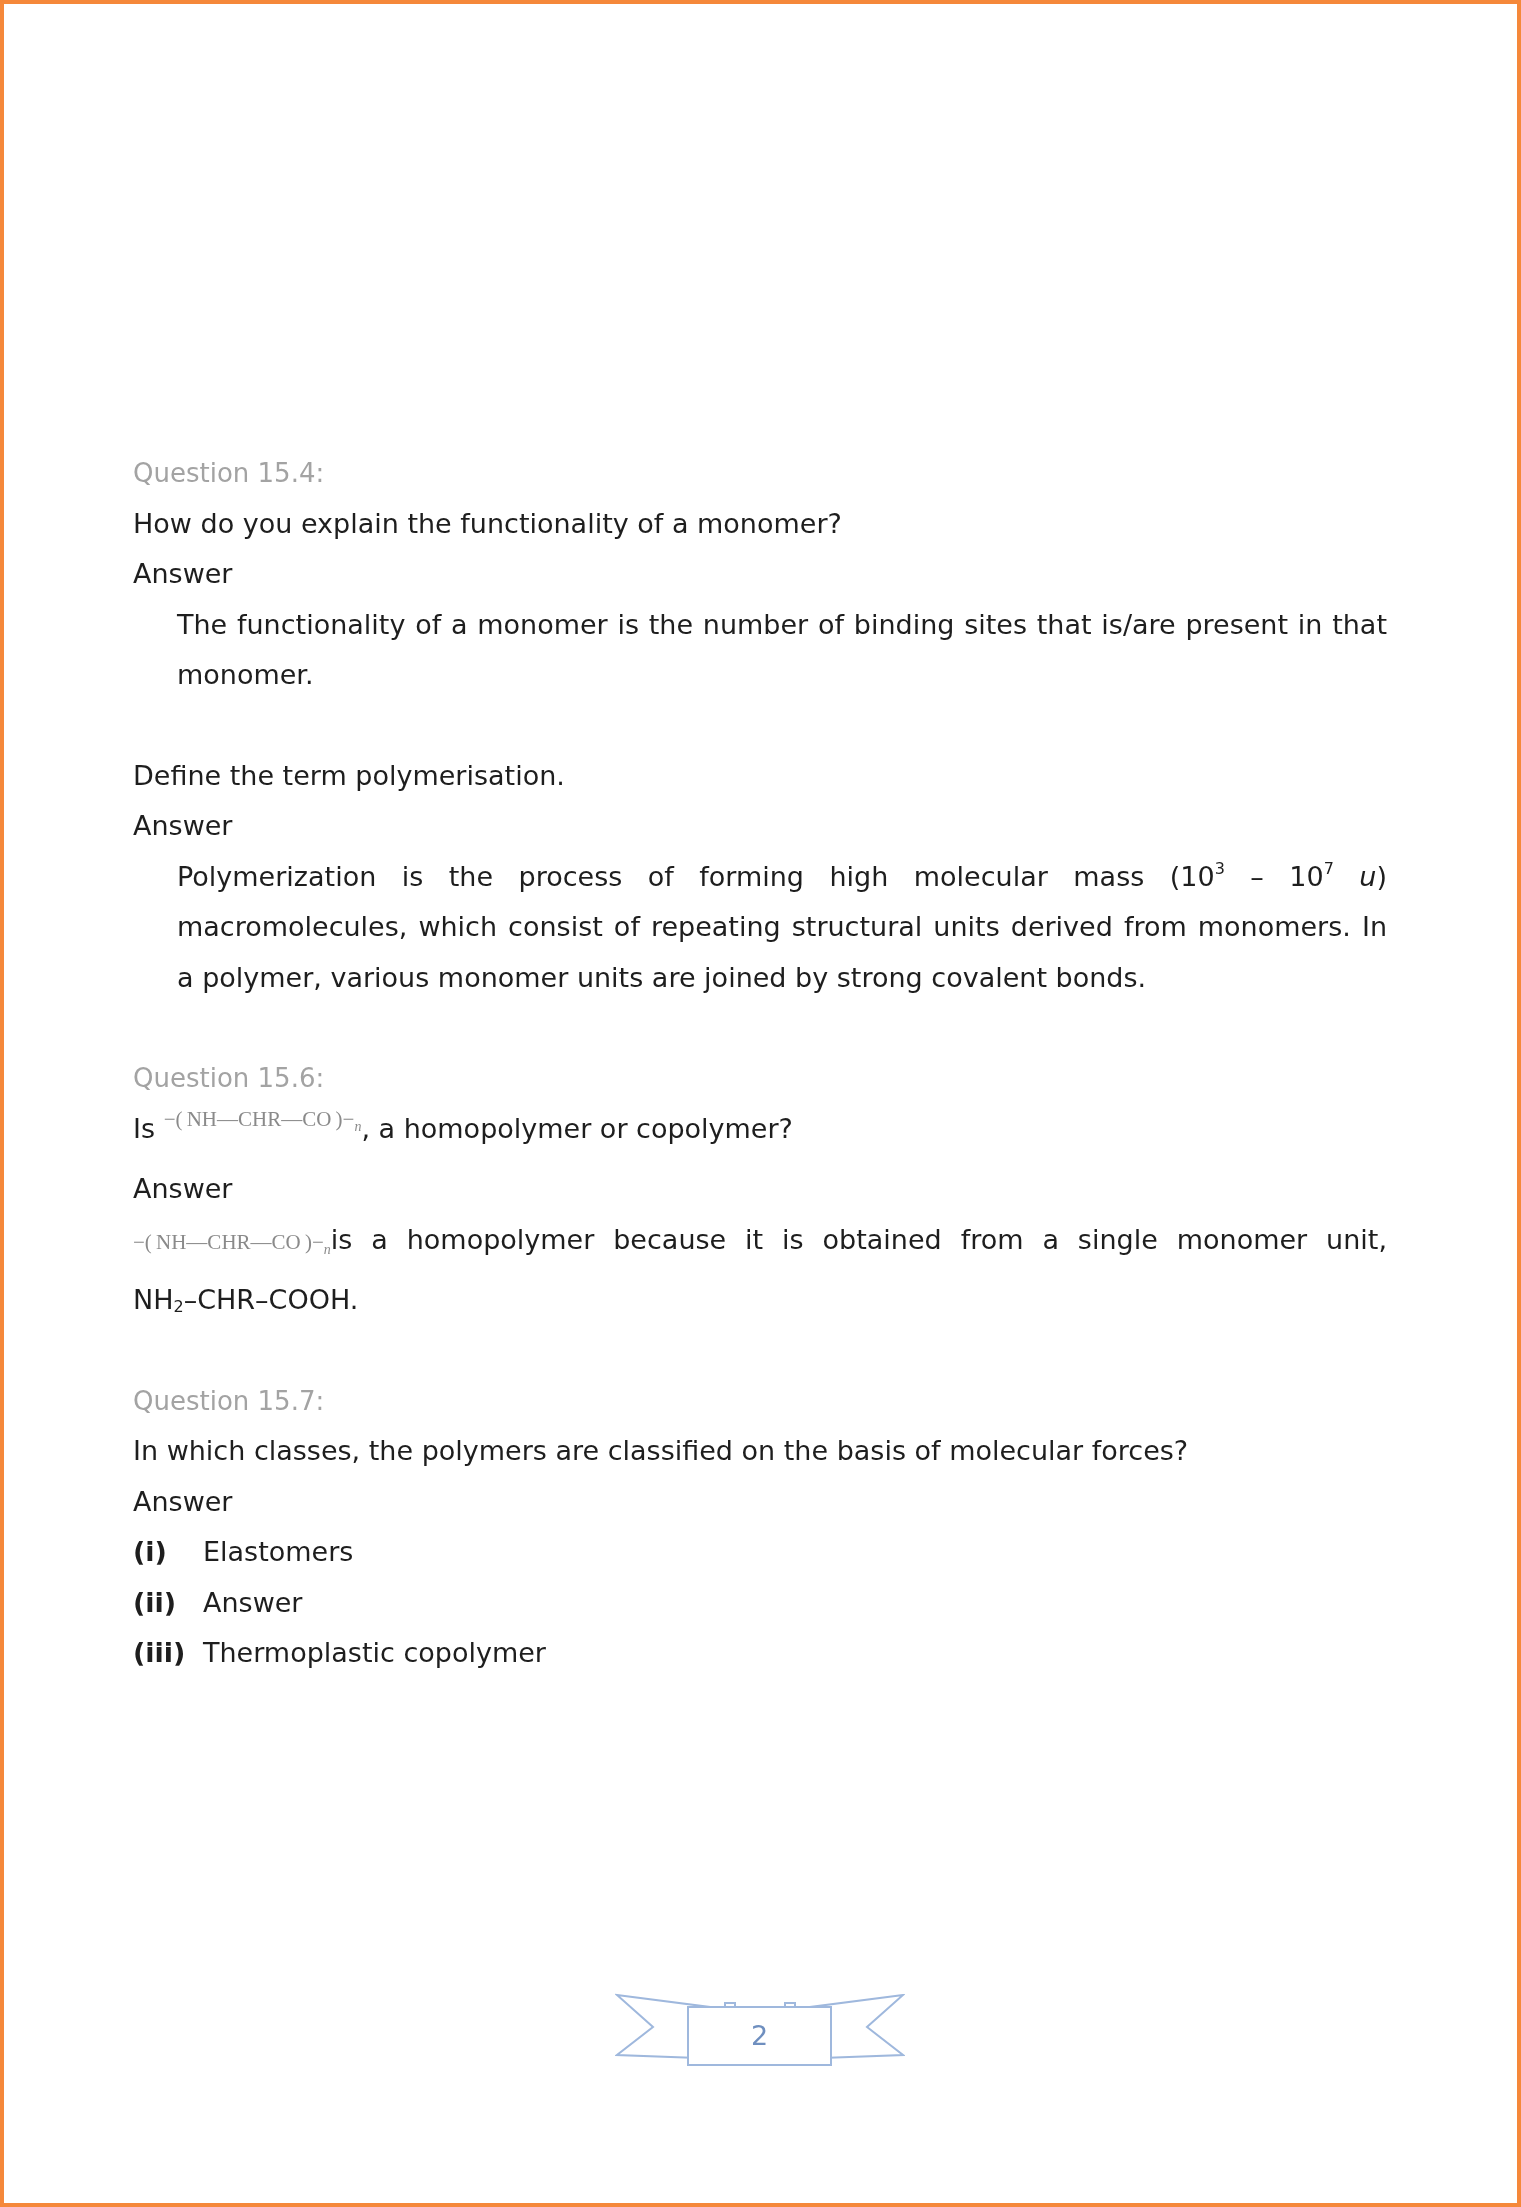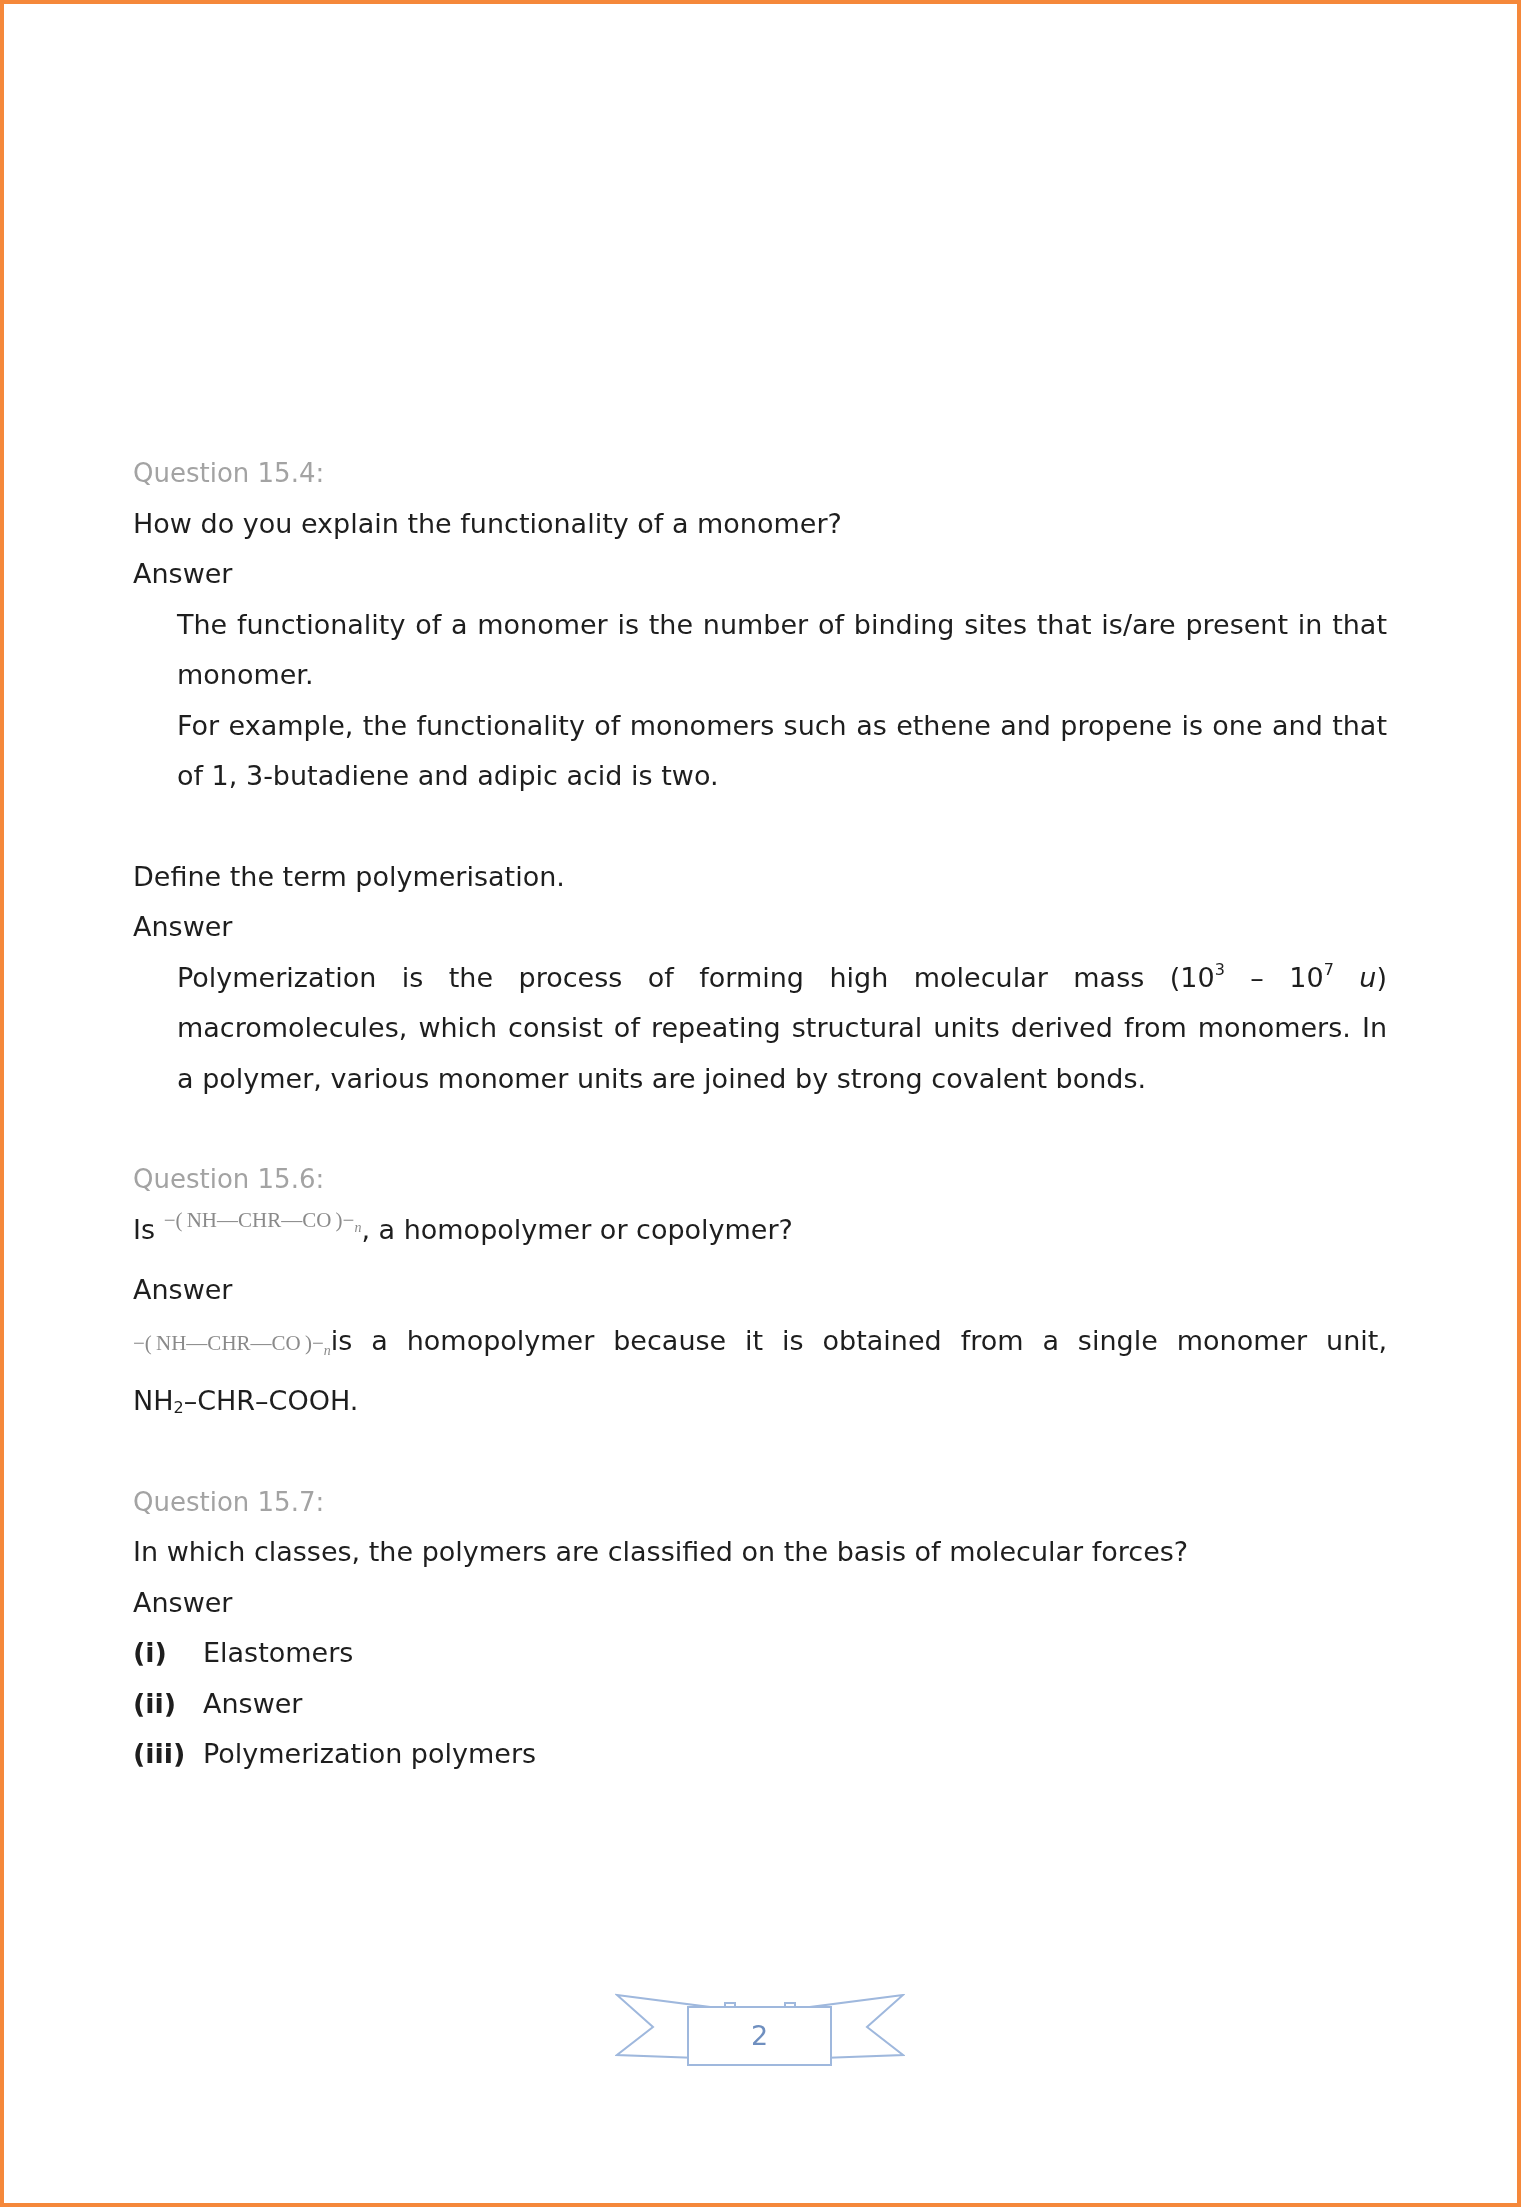--- a/index.html
+++ b/index.html
@@ -45,21 +45,20 @@
 
 <div class="page-border"></div>
 
 <div class="content">
 
   <section>
     <div class="q-title">Question 15.4:</div>
     <div>How do you explain the functionality of a monomer?</div>
     <div>Answer</div>
     <div class="justify">The functionality of a monomer is the number of binding sites that is/are present in that monomer.</div>
-    <div class="justify">For example, the functionality of monomers such as ethene and propene is one and that of 1, 3-butadiene and adipic acid is two.</div>
   </section>
 
   <div class="gap"></div>
 
   <section>
     <div>Define the term polymerisation.</div>
     <div>Answer</div>
     <div class="justify"><span>Polymerization is the process of forming high molecular mass (10</span><sup>3</sup><span> – 10</span><sup>7</sup> <span class="ital">u</span><span>) macromolecules, which consist of repeating structural units derived from monomers. In a polymer, various monomer units are joined by strong covalent bonds.</span></div>
   </section>
 
@@ -82,21 +81,21 @@
     <div class="list-item">
       <span class="list-num">(i)</span>
       <span>Elastomers</span>
     </div>
     <div class="list-item">
       <span class="list-num">(ii)</span>
       <span>Answer</span>
     </div>
     <div class="list-item">
       <span class="list-num">(iii)</span>
-      <span>Polymerization polymers</span>
+      <span>Thermoplastic copolymer</span>
     </div>
   </section>
 </div>
 
 <div class="page-num-wrap">
   <svg width="290" height="78" viewBox="0 0 290 78">
     <g fill="#ffffff" stroke="#9fb8dd" stroke-width="2">
       <polygon points="2,2 110,16 110,66 2,62 38,34"></polygon>
       <polygon points="288,2 180,16 180,66 288,62 252,34"></polygon>
       <polygon points="110,16 110,10 120,10 120,16"></polygon>

